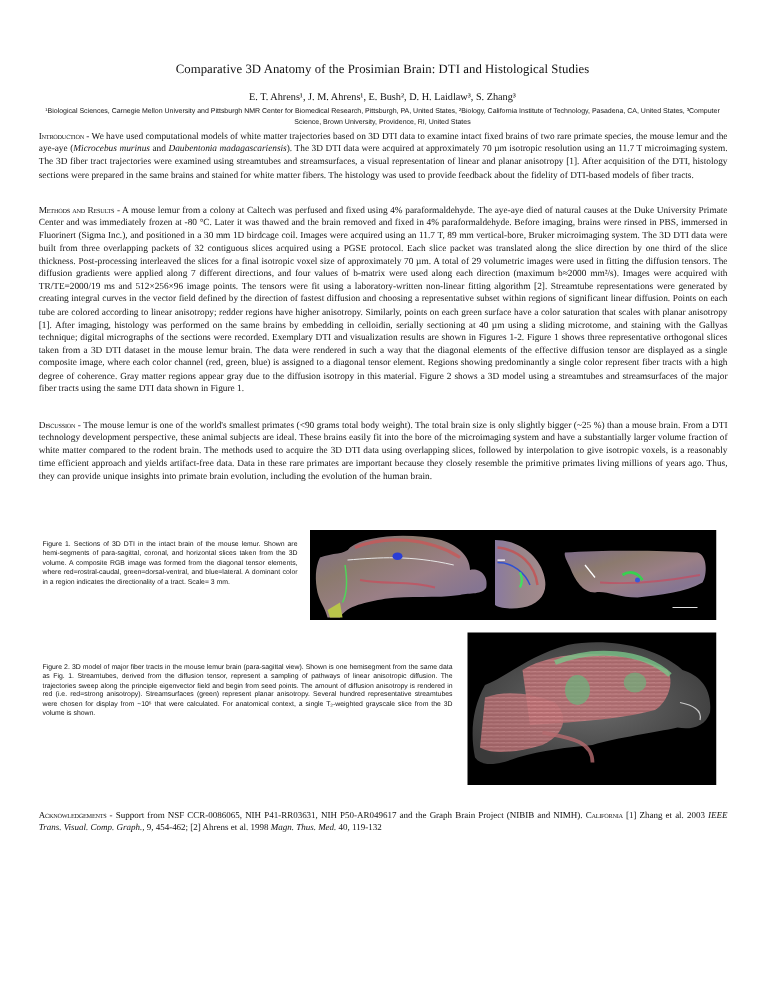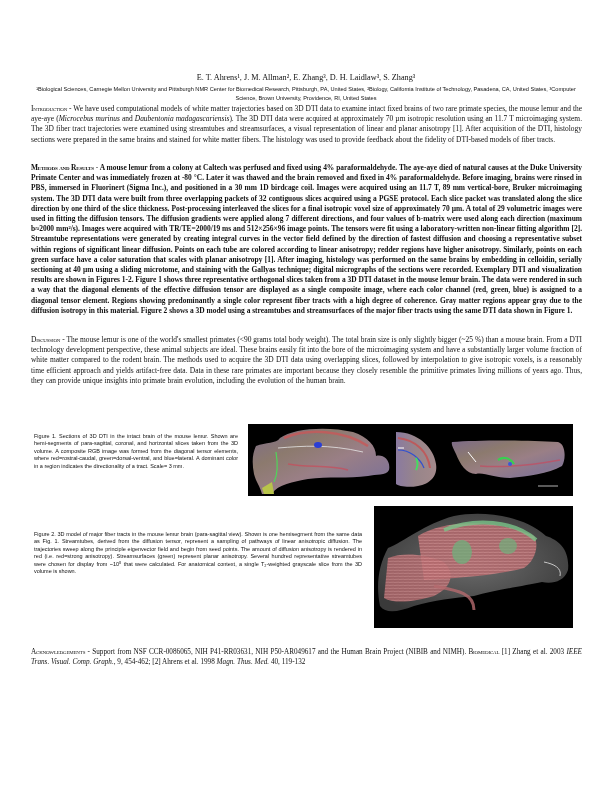--- a/index.html
+++ b/index.html
@@ -8,39 +8,40 @@
   .page { position: absolute; left: 0; top: 0; width: 612px; height: 792px; }
   .title { position: absolute; left: 0; top: 50px; width: 612px; text-align: center;
            font-size: 10.2px; letter-spacing: 0.05px; }
   .authors { position: absolute; left: 0; top: 73px; width: 612px; text-align: center; font-size: 8.2px; }
   .affil { position: absolute; left: 30px; top: 85px; width: 552px; text-align: center;
            font-family: "Liberation Sans", "DejaVu Sans", sans-serif; font-size: 5.6px; line-height: 8.6px; }
   .body-text { position: absolute; left: 31px; width: 551px; font-size: 7.45px; line-height: 10.2px;
                text-align: justify; }
   .sc { font-variant: small-caps; letter-spacing: -0.2px; }
   .intro { top: 104px; }
-  .methods { top: 163px; font-weight: bold; }
+  .methods { top: 163px; }
   .discussion { top: 335px; }
   .ack { top: 648px; font-size: 7.2px; line-height: 9.6px; }
   .caption { position: absolute; font-family: "Liberation Sans", "DejaVu Sans", sans-serif;
              font-size: 5.5px; line-height: 7.4px; text-align: justify; color: #111; }
   .cap1 { left: 34px; top: 433px; width: 204px; }
   .cap2 { left: 34px; top: 531px; width: 328px; }
   .fig { position: absolute; background: #000; overflow: hidden; }
   .fig1 { left: 248px; top: 424px; width: 325px; height: 72px; }
   .fig2 { left: 374px; top: 506px; width: 199px; height: 122px; }
   .fig svg { display: block; }
   i { }
 </style>
 </head>
 <body>
 
 <div class="page">
 
-  <div class="authors">E. T. Ahrens¹, J. M. Allman², E. Zhang³, D. H. Laidlaw³, S. Zhang³</div>
+  <div class="title">Comparative 3D Anatomy of the Prosimian Brain: DTI and Histological Studies</div>
+  <div class="authors">E. T. Ahrens¹, J. M. Ahrens¹, E. Bush², D. H. Laidlaw³, S. Zhang³</div>
   <div class="affil">¹Biological Sciences, Carnegie Mellon University and Pittsburgh NMR Center for Biomedical Research, Pittsburgh, PA, United States, ²Biology, California Institute of Technology, Pasadena, CA, United States, ³Computer Science, Brown University, Providence, RI, United States</div>
 
   <div class="body-text intro">
     <span class="sc">Introduction</span><span> - We have used computational models of white matter trajectories based on 3D DTI data to examine intact fixed brains of two rare primate species, the mouse lemur and the aye-aye (</span><i>Microcebus murinus</i><span> and </span><i>Daubentonia madagascariensis</i><span>). The 3D DTI data were acquired at approximately 70 µm isotropic resolution using an 11.7 T microimaging system. The 3D fiber tract trajectories were examined using streamtubes and streamsurfaces, a visual representation of linear and planar anisotropy [1]. After acquisition of the DTI, histology sections were prepared in the same brains and stained for white matter fibers. The histology was used to provide feedback about the fidelity of DTI-based models of fiber tracts.</span>
   </div>
 
   <div class="body-text methods">
     <span class="sc">Methods and Results</span><span> - A mouse lemur from a colony at Caltech was perfused and fixed using 4% paraformaldehyde. The aye-aye died of natural causes at the Duke University Primate Center and was immediately frozen at -80 °C. Later it was thawed and the brain removed and fixed in 4% paraformaldehyde. Before imaging, brains were rinsed in PBS, immersed in Fluorinert (Sigma Inc.), and positioned in a 30 mm 1D birdcage coil. Images were acquired using an 11.7 T, 89 mm vertical-bore, Bruker microimaging system. The 3D DTI data were built from three overlapping packets of 32 contiguous slices acquired using a PGSE protocol. Each slice packet was translated along the slice direction by one third of the slice thickness. Post-processing interleaved the slices for a final isotropic voxel size of approximately 70 µm. A total of 29 volumetric images were used in fitting the diffusion tensors. The diffusion gradients were applied along 7 different directions, and four values of b-matrix were used along each direction (maximum b≈2000 mm²/s). Images were acquired with TR/TE=2000/19 ms and 512×256×96 image points. The tensors were fit using a laboratory-written non-linear fitting algorithm [2]. Streamtube representations were generated by creating integral curves in the vector field defined by the direction of fastest diffusion and choosing a representative subset within regions of significant linear diffusion.  Points on each tube are colored according to linear anisotropy; redder regions have higher anisotropy. Similarly, points on each green surface have a color saturation that scales with planar anisotropy [1]. After imaging, histology was performed on the same brains by embedding in celloidin, serially sectioning at 40 µm using a sliding microtome, and staining with the Gallyas technique; digital micrographs of the sections were recorded. Exemplary DTI and visualization results are shown in Figures 1-2. Figure 1 shows three representative orthogonal slices taken from a 3D DTI dataset in the mouse lemur brain. The data were rendered in such a way that the diagonal elements of the effective diffusion tensor are displayed as a single composite image, where each color channel (red, green, blue) is assigned to a diagonal tensor element. Regions showing predominantly a single color represent fiber tracts with a high degree of coherence. Gray matter regions appear gray due to the diffusion isotropy in this material. Figure 2 shows a 3D model using a streamtubes and streamsurfaces of the major fiber tracts using the same DTI data shown in Figure 1.</span>
   </div>
 
@@ -115,16 +116,16 @@
         <path d="M70 24 C 100 12, 140 14, 162 34" stroke="#7ac48a" stroke-width="4" fill="none" opacity="0.8"></path>
         <ellipse cx="88" cy="46" rx="10" ry="12" fill="#6fb07c" opacity="0.75"></ellipse>
         <ellipse cx="134" cy="40" rx="9" ry="8" fill="#6fb07c" opacity="0.7"></ellipse>
         <path d="M170 56 C 180 58, 188 62, 186 70" stroke="#c8c8c8" stroke-width="1" fill="none"></path>
         <path d="M60 80 C 80 84, 100 86, 100 104" stroke="#b56a6e" stroke-width="3" fill="none" opacity="0.8"></path>
       </g>
     </svg>
   </div>
 
   <div class="body-text ack">
-    <span class="sc">Acknowledgements</span><span> - Support from NSF CCR-0086065, NIH P41-RR03631, NIH P50-AR049617 and the Human Brain Project (NIBIB and NIMH). </span><span class="sc">Biomedical</span><span> [1] Zhang et al. 2003 </span><i>IEEE Trans. Visual. Comp. Graph.</i><span>, 9, 454-462; [2] Ahrens et al. 1998 </span><i>Magn. Thus. Med.</i><span> 40, 119-132</span>
+    <span class="sc">Acknowledgements</span><span> - Support from NSF CCR-0086065, NIH P41-RR03631, NIH P50-AR049617 and the Graph Brain Project (NIBIB and NIMH). </span><span class="sc">California</span><span> [1] Zhang et al. 2003 </span><i>IEEE Trans. Visual. Comp. Graph.</i><span>, 9, 454-462; [2] Ahrens et al. 1998 </span><i>Magn. Thus. Med.</i><span> 40, 119-132</span>
   </div>
 
 </div>
 
 </body></html>

